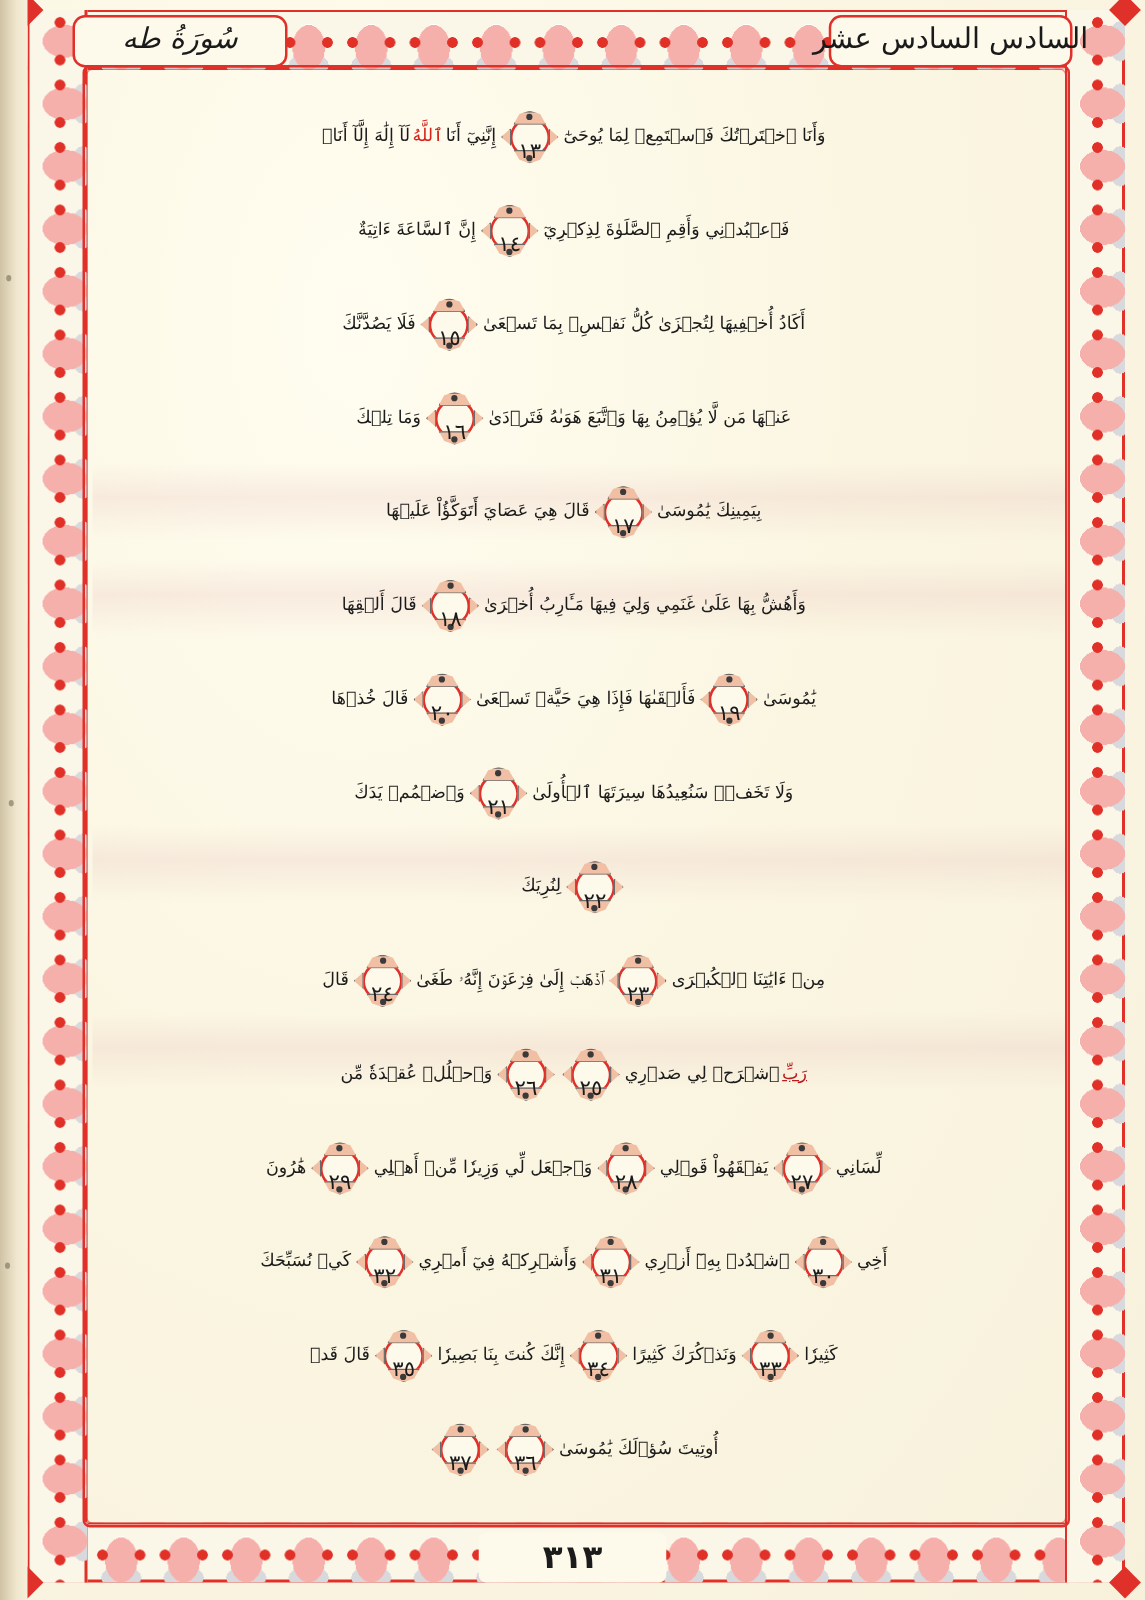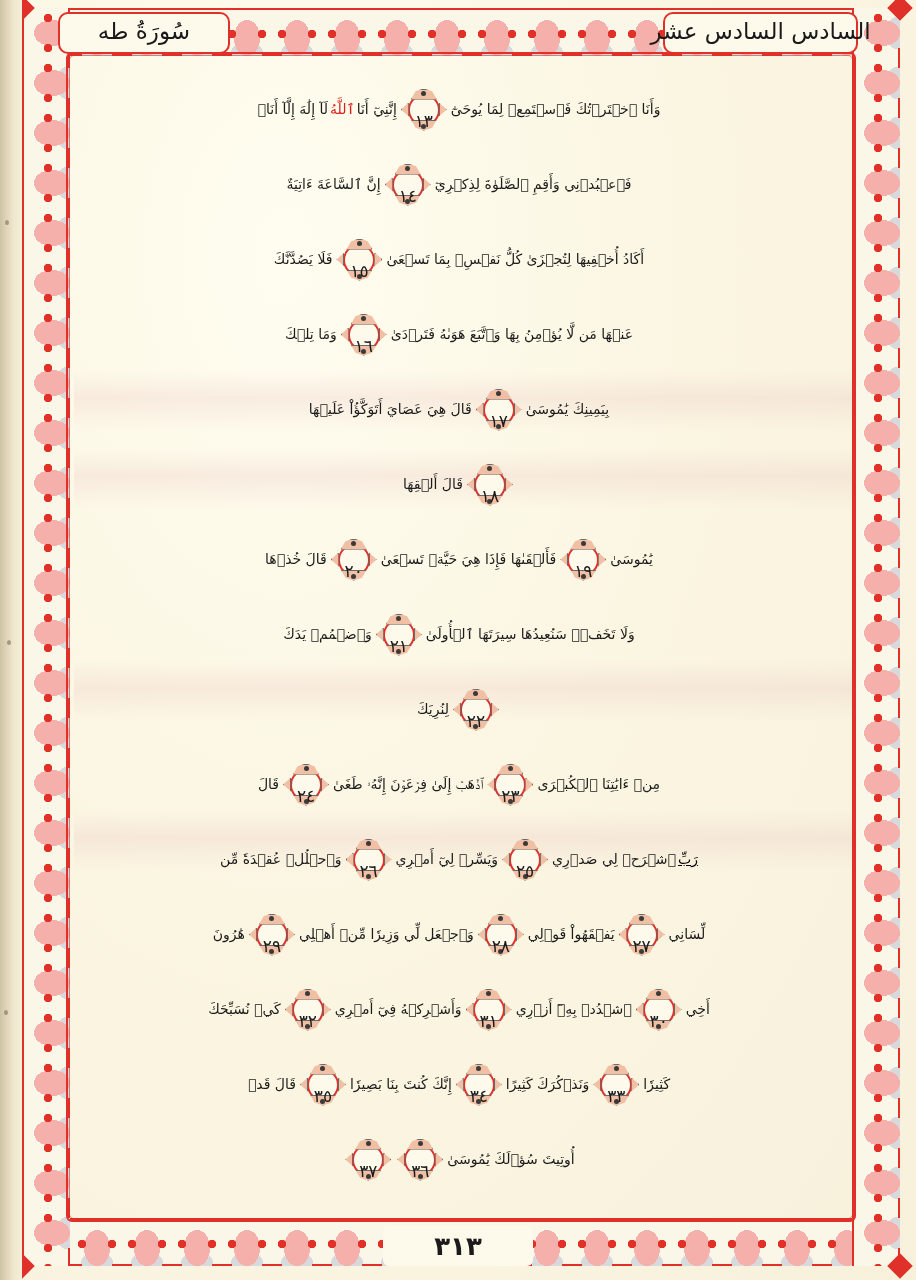--- a/index.html
+++ b/index.html
@@ -128,21 +128,21 @@
     height: 42px;
     background: #fdfaec;
     border: 2.5px solid #e0302a;
     border-radius: 10px;
     z-index: 5;
     display: flex;
     align-items: center;
     justify-content: center;
     box-sizing: border-box;
   }
-  .cartouche-surah { left: 58px;  width: 172px; }
+  .cartouche-surah { left: 58px;  width: 172px; font-style: italic; }
   .cartouche-juz   { right: 58px; width: 195px; }
   .cartouche span {
     font-family: "DejaVu Sans", "Liberation Sans", sans-serif;
     font-size: 23px;
     color: #1a1a1a;
     direction: rtl;
     white-space: nowrap;
     line-height: 1;
     padding-bottom: 3px;
   }
@@ -171,21 +171,21 @@
     white-space: nowrap;
     letter-spacing: -0.5px;
     overflow: visible;
     display: flex;
     align-items: center;
     justify-content: center;
     gap: 2px;
   }
   .seg { display: inline-block; }
   .seg.jalala { color: #d81f18; }
-  .seg.rabbi  { color: #000000; text-decoration: underline; }
+  .seg.rabbi  { color: #b91c1c; text-decoration: underline; }
 
   
   .ayah-mark {
     display: inline-flex;
     align-items: flex-end;
     justify-content: center;
     position: relative;
     width: 40px; height: 40px;
     margin: 0 5px;
     flex: 0 0 auto;
@@ -374,20 +374,21 @@
           <span class="side r"></span>
           <span class="pt top"></span>
           <span class="pt bottom"></span>
           <span class="dot top"></span>
           <span class="dot bottom"></span>
           <span class="num">١٧</span>
         </span>
         <span class="seg">قَالَ هِيَ عَصَايَ أَتَوَكَّؤُاْ عَلَيۡهَا</span>
       </div>
       <div class="ayah-line" style="font-size: 14px;">
+        <span class="seg">وَأَهُشُّ بِهَا عَلَىٰ غَنَمِي وَلِيَ فِيهَا مَـَٔارِبُ أُخۡرَىٰ</span>
         <span class="ayah-mark">
           <span class="disc"></span>
           <span class="side l"></span>
           <span class="side r"></span>
           <span class="pt top"></span>
           <span class="pt bottom"></span>
           <span class="dot top"></span>
           <span class="dot bottom"></span>
           <span class="num">١٨</span>
         </span>
@@ -476,21 +477,20 @@
         <span class="ayah-mark">
           <span class="disc"></span>
           <span class="side l"></span>
           <span class="side r"></span>
           <span class="pt top"></span>
           <span class="pt bottom"></span>
           <span class="dot top"></span>
           <span class="dot bottom"></span>
           <span class="num">٢٥</span>
         </span>
-        <span class="seg">وَيَسِّرۡ لِيٓ أَمۡرِي</span>
         <span class="ayah-mark">
           <span class="disc"></span>
           <span class="side l"></span>
           <span class="side r"></span>
           <span class="pt top"></span>
           <span class="pt bottom"></span>
           <span class="dot top"></span>
           <span class="dot bottom"></span>
           <span class="num">٢٦</span>
         </span>

